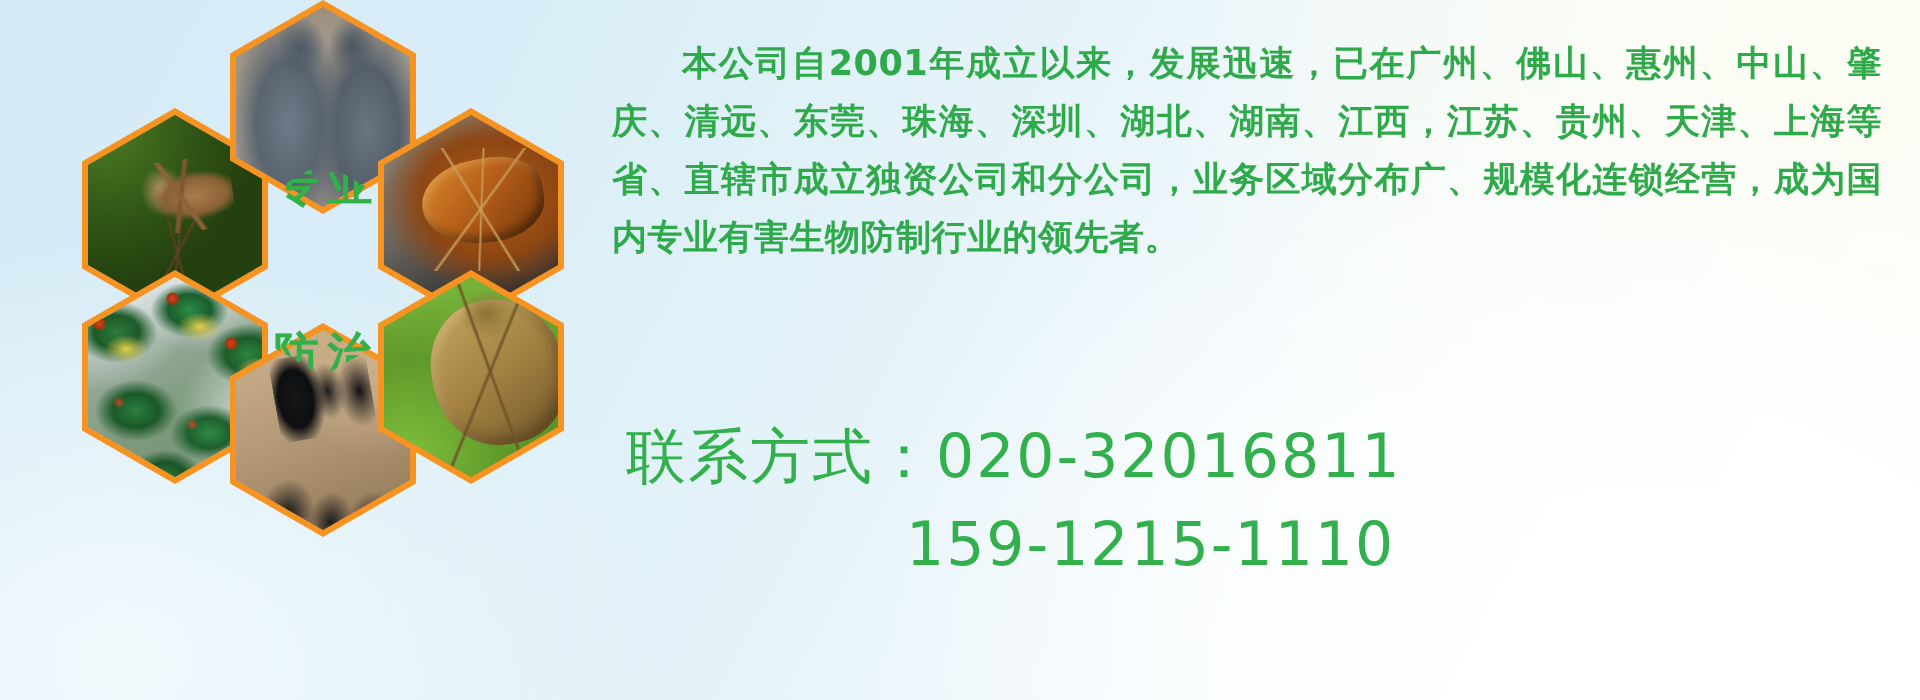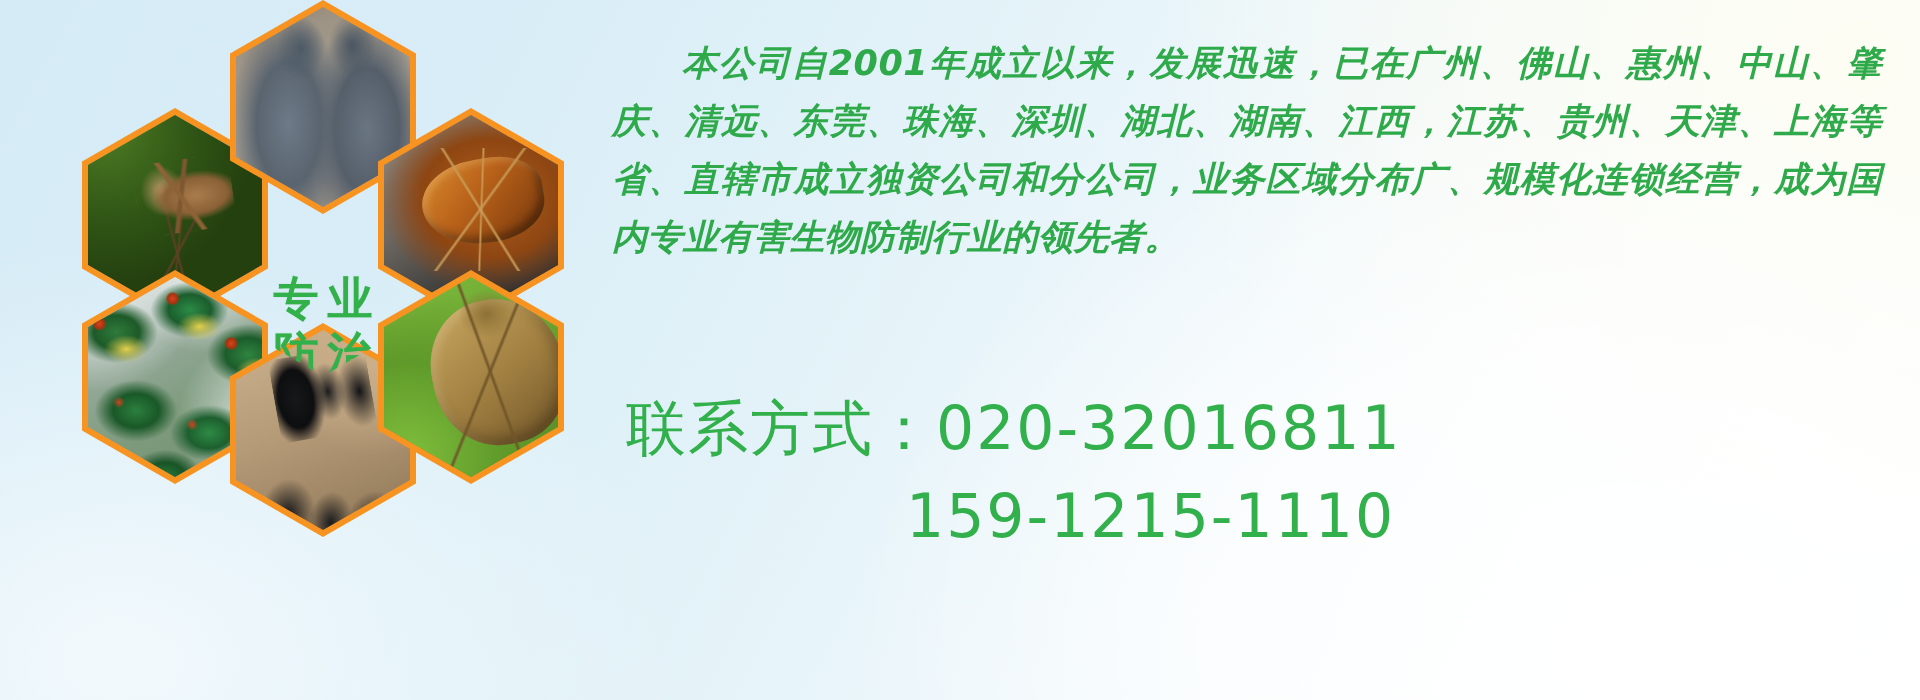--- a/index.html
+++ b/index.html
@@ -55,22 +55,22 @@
   .h-fly    { left:0px;   top:280px; }
   .h-ant    { left:148px; top:333px; }
   .h-stink  { left:296px; top:280px; }
 
   
   .h-center{
     left:148px; top:172px;
     width:186px; height:214px;
     background:none;
     display:flex; flex-direction:column;
-    align-items:center; justify-content:flex-end;
-    gap:10px;
+    align-items:center; justify-content:space-between;
+    gap:18px;
   }
   .slogan-line{
     color:#32b04a;
     font-size:45px;
     font-weight:700;
     letter-spacing:9px;
     text-indent:9px;
     line-height:1;
     text-shadow:0 0 1px rgba(50,176,74,.5);
     font-family:"DejaVu Sans","Liberation Sans",sans-serif;
@@ -235,26 +235,25 @@
   .para{
     color:#2faa4b;
     font-size:35px;
     font-weight:700;
     line-height:58px;
     text-indent:70px;
     letter-spacing:.5px;
     text-align:justify;
     text-justify:inter-character;
     font-family:"DejaVu Sans","Liberation Sans",sans-serif;
-    font-style:italic;
   }
 
   #contact{
     position:absolute;
-    left:626px; top:384px;
+    left:626px; top:412px;
     width:1260px;
   }
   .contact-line{
     color:#31b04c;
     font-size:60px;
     font-weight:400;
     line-height:88px;
     letter-spacing:2px;
     white-space:nowrap;
     font-family:"DejaVu Sans","Liberation Sans",sans-serif;

